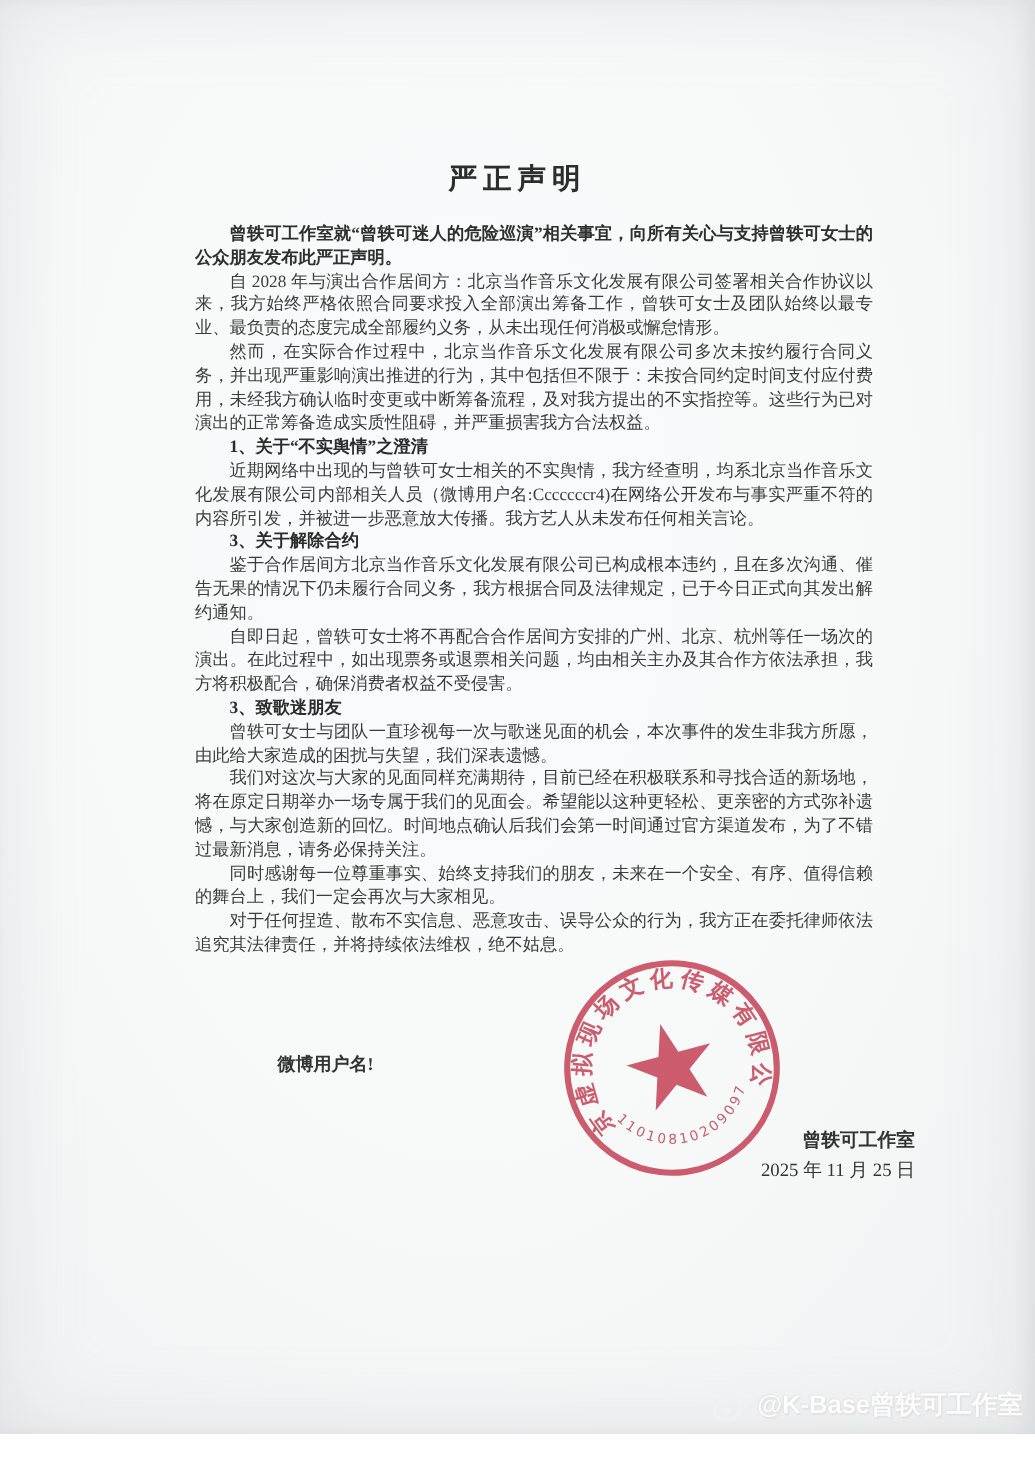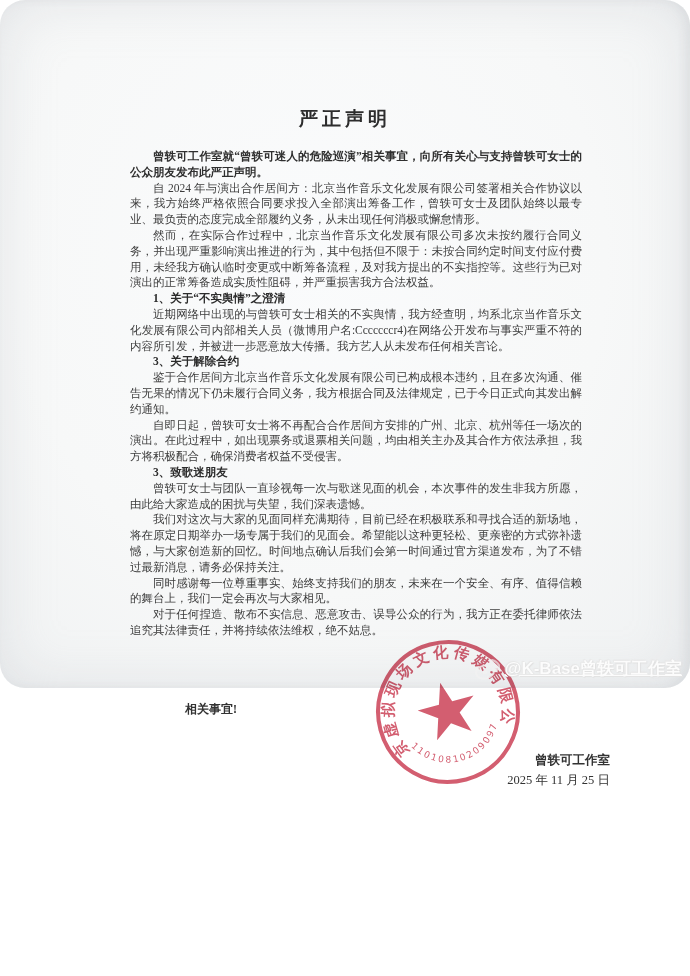--- a/index.html
+++ b/index.html
@@ -1,68 +1,68 @@
 <!DOCTYPE html>
 <html><head>
 <meta charset="utf-8">
 <style>
   html,body{margin:0;padding:0;}
   body{width:690px;height:976px;overflow:hidden;
        font-family:"Liberation Serif","DejaVu Serif",serif;}
-  .page{position:relative;width:690px;height:688px;
+  .page{position:relative;width:690px;height:956px;
         background:radial-gradient(ellipse at 45% 38%, #fafbfc 0%, #f7f8f8 55%, #eff1f2 100%);
         box-shadow:inset 0 0 55px rgba(184,190,196,.30), inset -5px 0 10px rgba(180,186,192,.22);
-        color:#3c3c3c;border-radius:25px;}
+        color:#3c3c3c;}
   .title{position:absolute;top:106px;left:0;width:100%;margin:0;
          text-align:center;font-size:19px;font-weight:bold;color:#2d2d2d;
          letter-spacing:4px;}
   .body-text{position:absolute;top:149px;left:130px;width:452px;height:530px;
              overflow:hidden;font-size:11.5px;line-height:15.8px;text-align:justify;}
   .para{margin:0;text-indent:2em;}
   .para.lead{font-weight:bold;color:#2f2f2f;}
   .para.heading{font-weight:bold;color:#2c2c2c;}
   .closing{position:absolute;top:701px;left:185px;margin:0;
            font-size:12px;font-weight:bold;color:#333;}
   .signature{position:absolute;top:752px;right:80px;text-align:right;
              font-size:12.5px;color:#333;margin-left:47px;}
   .signature .sig-name{font-weight:bold;margin-bottom:3px;}
   .seal{position:absolute;left:367px;top:631px;width:162px;height:162px;
         transform:rotate(-15deg);opacity:.82;mix-blend-mode:multiply;
         pointer-events:none;}
   .seal svg{width:100%;height:100%;}
   .watermark{position:absolute;right:8px;bottom:8px;display:flex;align-items:center;gap:5px;
              font-family:"Liberation Sans","DejaVu Sans",sans-serif;
              font-size:17px;font-weight:bold;color:#fcfcfc;
-             text-shadow:0 0 1px #d4d4d4, 1px 1px 1px #e3e3e3, -1px -1px 1px #e9e9e9;text-decoration:underline;}
+             text-shadow:0 0 1px #d4d4d4, 1px 1px 1px #e3e3e3, -1px -1px 1px #e9e9e9;}
   .watermark svg{opacity:.85;}
 </style>
 </head>
 <body>
 
 <div class="page">
 
   <h1 class="title">严正声明</h1>
 
   <div class="body-text">
       <p class="para lead">曾轶可工作室就“曾轶可迷人的危险巡演”相关事宜，向所有关心与支持曾轶可女士的公众朋友发布此严正声明。</p>
-      <p class="para body">自 2024 年与演出合作居间方：北京当作音乐文化发展有限公司签署相关合作协议以来，我方始终严格依照合同要求投入全部演出筹备工作，曾轶可女士及团队始终以最专业、最负责的态度完成全部履约义务，从未出现任何消极或懈怠情形。</p>
+      <p class="para body">自 2028 年与演出合作居间方：北京当作音乐文化发展有限公司签署相关合作协议以来，我方始终严格依照合同要求投入全部演出筹备工作，曾轶可女士及团队始终以最专业、最负责的态度完成全部履约义务，从未出现任何消极或懈怠情形。</p>
       <p class="para body">然而，在实际合作过程中，北京当作音乐文化发展有限公司多次未按约履行合同义务，并出现严重影响演出推进的行为，其中包括但不限于：未按合同约定时间支付应付费用，未经我方确认临时变更或中断筹备流程，及对我方提出的不实指控等。这些行为已对演出的正常筹备造成实质性阻碍，并严重损害我方合法权益。</p>
       <p class="para heading">1、关于“不实舆情”之澄清</p>
       <p class="para body">近期网络中出现的与曾轶可女士相关的不实舆情，我方经查明，均系北京当作音乐文化发展有限公司内部相关人员（微博用户名:Cccccccr4)在网络公开发布与事实严重不符的内容所引发，并被进一步恶意放大传播。我方艺人从未发布任何相关言论。</p>
       <p class="para heading">3、关于解除合约</p>
       <p class="para body">鉴于合作居间方北京当作音乐文化发展有限公司已构成根本违约，且在多次沟通、催告无果的情况下仍未履行合同义务，我方根据合同及法律规定，已于今日正式向其发出解约通知。</p>
       <p class="para body">自即日起，曾轶可女士将不再配合合作居间方安排的广州、北京、杭州等任一场次的演出。在此过程中，如出现票务或退票相关问题，均由相关主办及其合作方依法承担，我方将积极配合，确保消费者权益不受侵害。</p>
       <p class="para heading">3、致歌迷朋友</p>
       <p class="para body">曾轶可女士与团队一直珍视每一次与歌迷见面的机会，本次事件的发生非我方所愿，由此给大家造成的困扰与失望，我们深表遗憾。</p>
       <p class="para body">我们对这次与大家的见面同样充满期待，目前已经在积极联系和寻找合适的新场地，将在原定日期举办一场专属于我们的见面会。希望能以这种更轻松、更亲密的方式弥补遗憾，与大家创造新的回忆。时间地点确认后我们会第一时间通过官方渠道发布，为了不错过最新消息，请务必保持关注。</p>
       <p class="para body">同时感谢每一位尊重事实、始终支持我们的朋友，未来在一个安全、有序、值得信赖的舞台上，我们一定会再次与大家相见。</p>
       <p class="para body">对于任何捏造、散布不实信息、恶意攻击、误导公众的行为，我方正在委托律师依法追究其法律责任，并将持续依法维权，绝不姑息。</p>
     </div>
 
-  <p class="closing">相关事宜!</p>
+  <p class="closing">微博用户名!</p>
 
   <div class="signature">
     <div class="sig-name">曾轶可工作室</div>
     <div class="sig-date">2025 年 11 月 25 日</div>
   </div>
 
   <div class="seal">
     <svg viewBox="0 0 160 160" xmlns="http://www.w3.org/2000/svg">
       <defs>
         <path id="arcTop" d="M 31.1 102.8 A 54 54 0 1 1 128.9 102.8" fill="none"></path>

